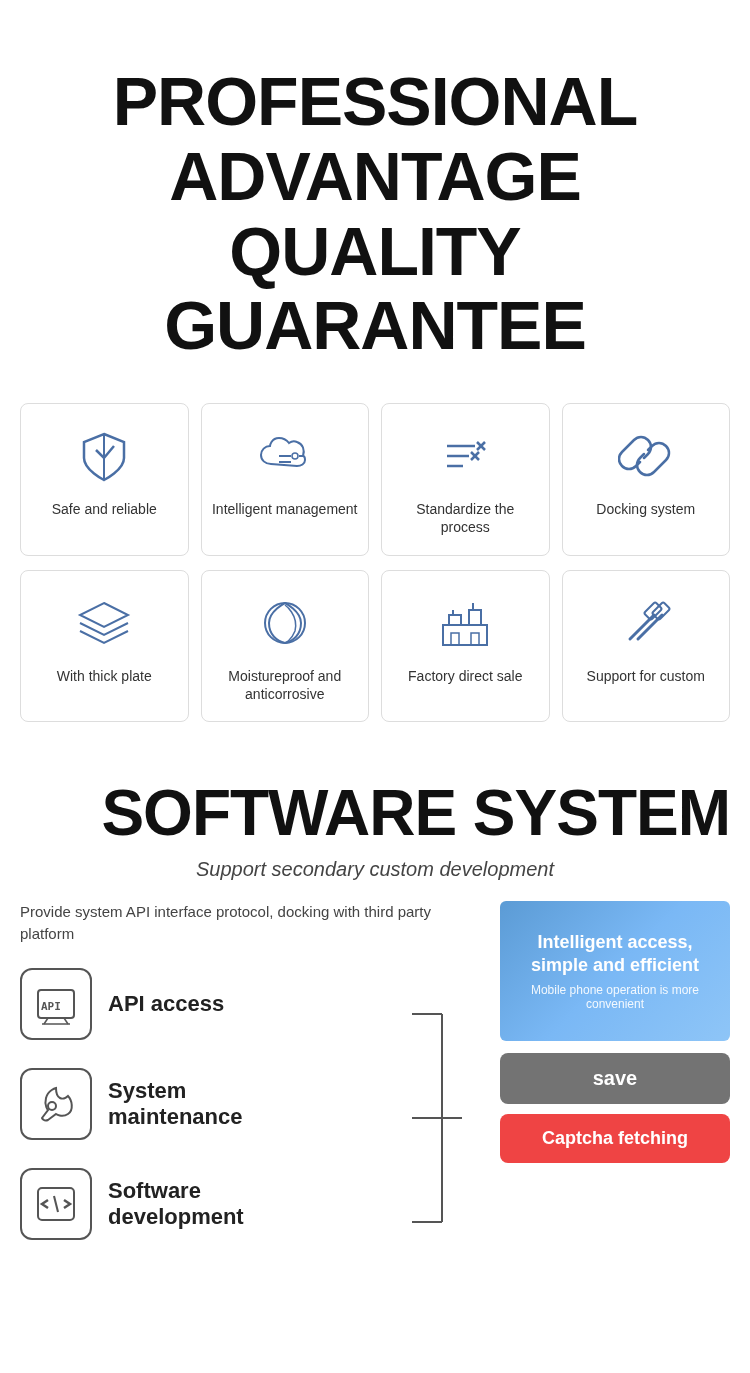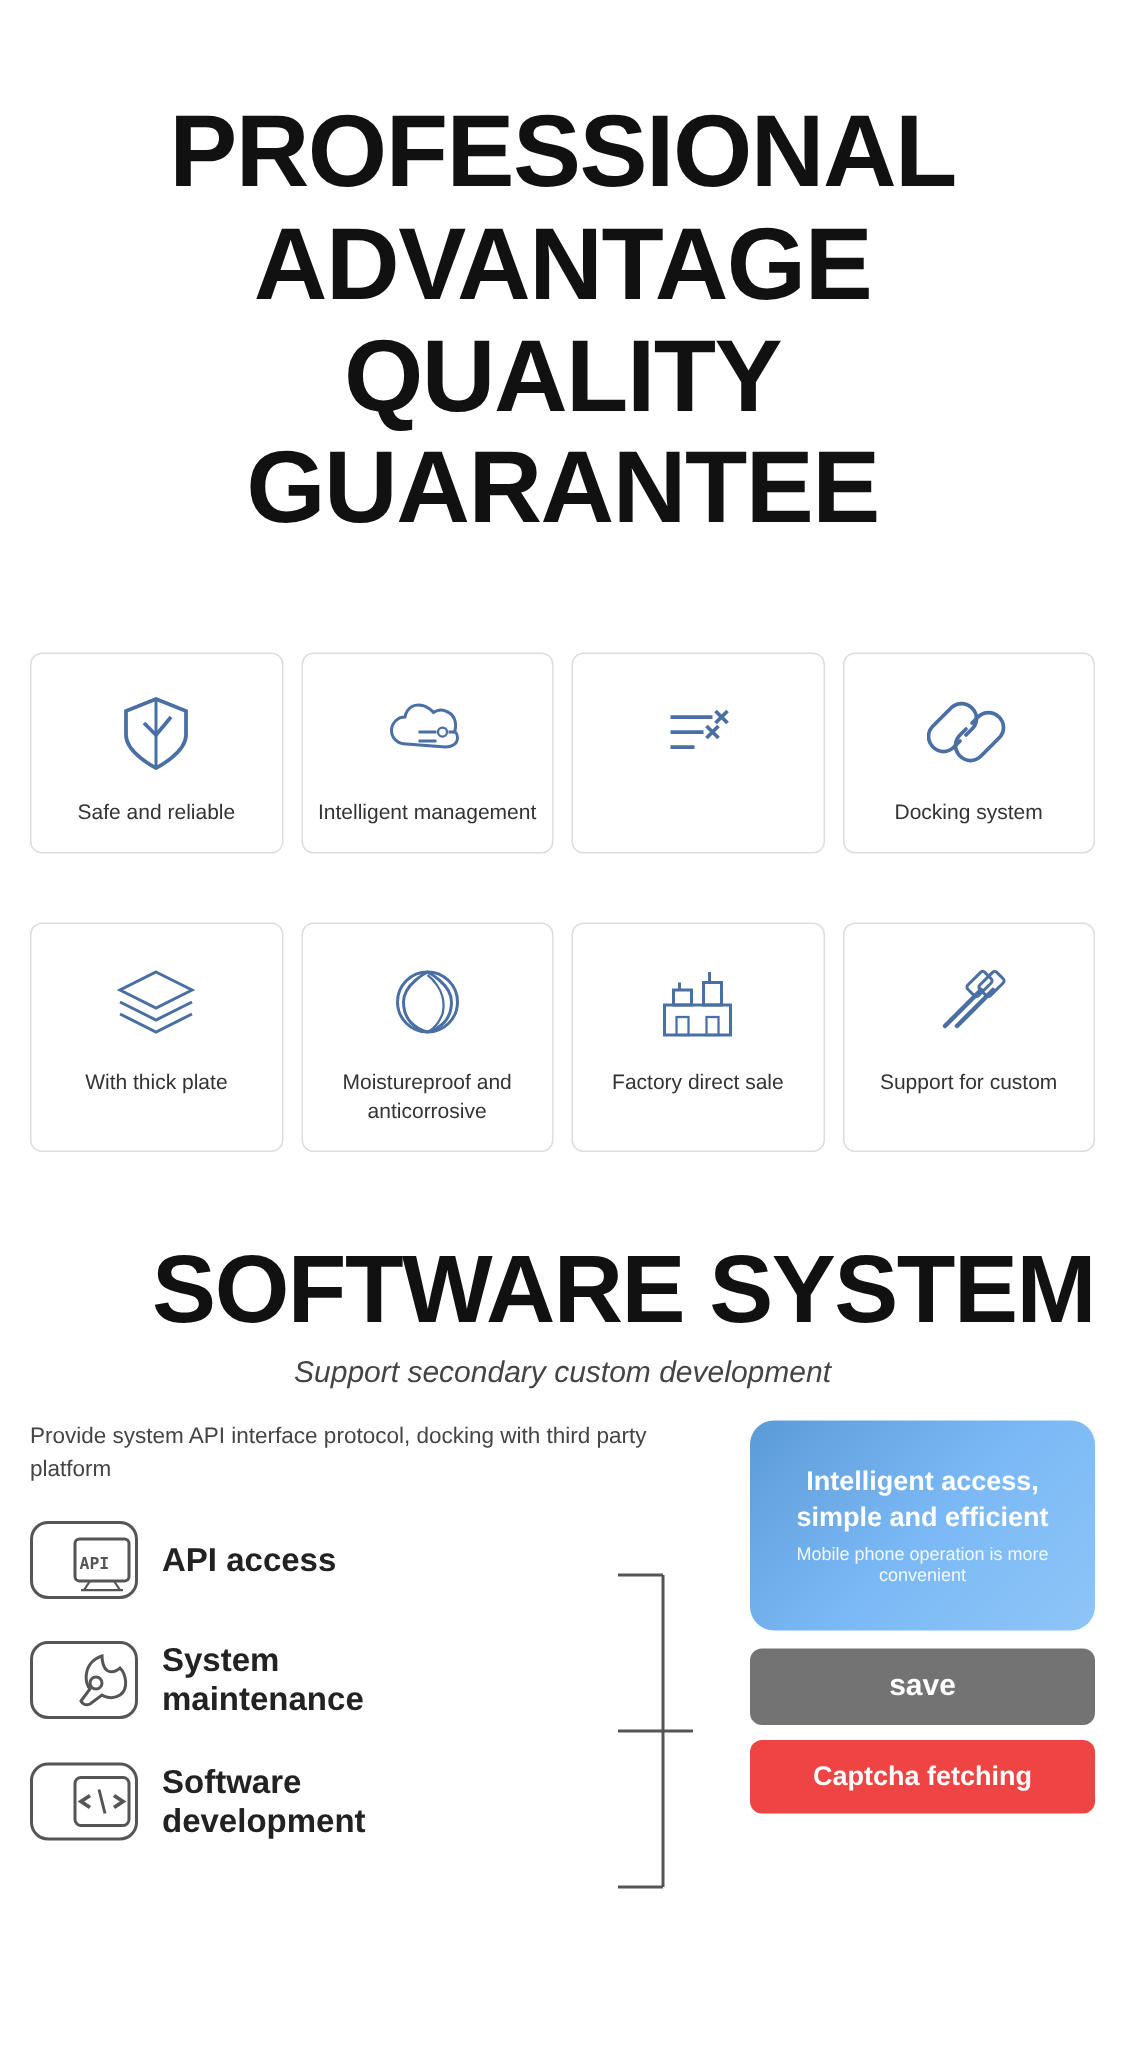--- a/index.html
+++ b/index.html
@@ -35,21 +35,20 @@
     .feature-card {
       flex: 1;
       border: 1.5px solid #ddd;
       border-radius: 8px;
       padding: 20px 10px 18px;
       display: flex;
       flex-direction: column;
       align-items: center;
       text-align: center;
       background: #fff;
-      margin-top: 32px;
     }
     .feature-icon {
       width: 64px;
       height: 64px;
       margin-bottom: 12px;
       display: flex;
       align-items: center;
       justify-content: center;
     }
     .feature-icon svg {
@@ -100,26 +99,26 @@
     }
 
     .software-item {
       display: flex;
       align-items: center;
       margin-bottom: 28px;
       position: relative;
     }
     .software-item-icon {
       width: 72px;
-      height: 52px;
+      height: 72px;
       border: 2px solid #555;
       border-radius: 12px;
       display: flex;
       align-items: center;
-      justify-content: flex-end;
+      justify-content: center;
       flex-shrink: 0;
       margin-right: 16px;
     }
     .software-item-icon svg {
       width: 44px;
       height: 44px;
       stroke: #555;
       fill: none;
       stroke-width: 2;
     }
@@ -130,21 +129,21 @@
       line-height: 1.2;
     }
 
     
     .software-right {
       width: 230px;
       flex-shrink: 0;
     }
     .phone-mockup {
       background: linear-gradient(135deg, #5b9bd5 0%, #7ab8f5 50%, #8ec5f7 100%);
-      border-radius: 16px;
+      border-radius: 6px;
       padding: 20px 16px;
       margin-bottom: 12px;
       min-height: 140px;
       display: flex;
       flex-direction: column;
       align-items: center;
       justify-content: center;
       text-align: center;
     }
     .phone-mockup-title {
@@ -237,20 +236,21 @@
         <svg viewBox="0 0 56 56">
           <line x1="10" y1="18" x2="38" y2="18" stroke="#4a6fa5" stroke-width="2.5"></line>
           <line x1="10" y1="28" x2="32" y2="28" stroke="#4a6fa5" stroke-width="2.5"></line>
           <line x1="10" y1="38" x2="26" y2="38" stroke="#4a6fa5" stroke-width="2.5"></line>
           <line x1="40" y1="14" x2="48" y2="22" stroke="#4a6fa5" stroke-width="2.5"></line>
           <line x1="48" y1="14" x2="40" y2="22" stroke="#4a6fa5" stroke-width="2.5"></line>
           <line x1="34" y1="24" x2="42" y2="32" stroke="#4a6fa5" stroke-width="2.5"></line>
           <line x1="42" y1="24" x2="34" y2="32" stroke="#4a6fa5" stroke-width="2.5"></line>
         </svg>
       </div>
+      <span class="feature-label">Standardize the process</span>
     </div>
 
     <div class="feature-card">
       <div class="feature-icon">
         <svg viewBox="0 0 56 56">
           <path d="M22 34 L18 38 C14 42 8 42 4 38 C0 34 0 28 4 24 L16 12 C20 8 26 8 30 12 C34 16 34 22 30 26 L26 30" stroke="#4a6fa5" stroke-width="2.5" fill="none" stroke-linecap="round"></path>
           <path d="M30 22 L34 18 C38 14 44 14 48 18 C52 22 52 28 48 32 L36 44 C32 48 26 48 22 44 C18 40 18 34 22 30 L26 26" stroke="#4a6fa5" stroke-width="2.5" fill="none" stroke-linecap="round"></path>
         </svg>
       </div>
       <span class="feature-label">Docking system</span>

